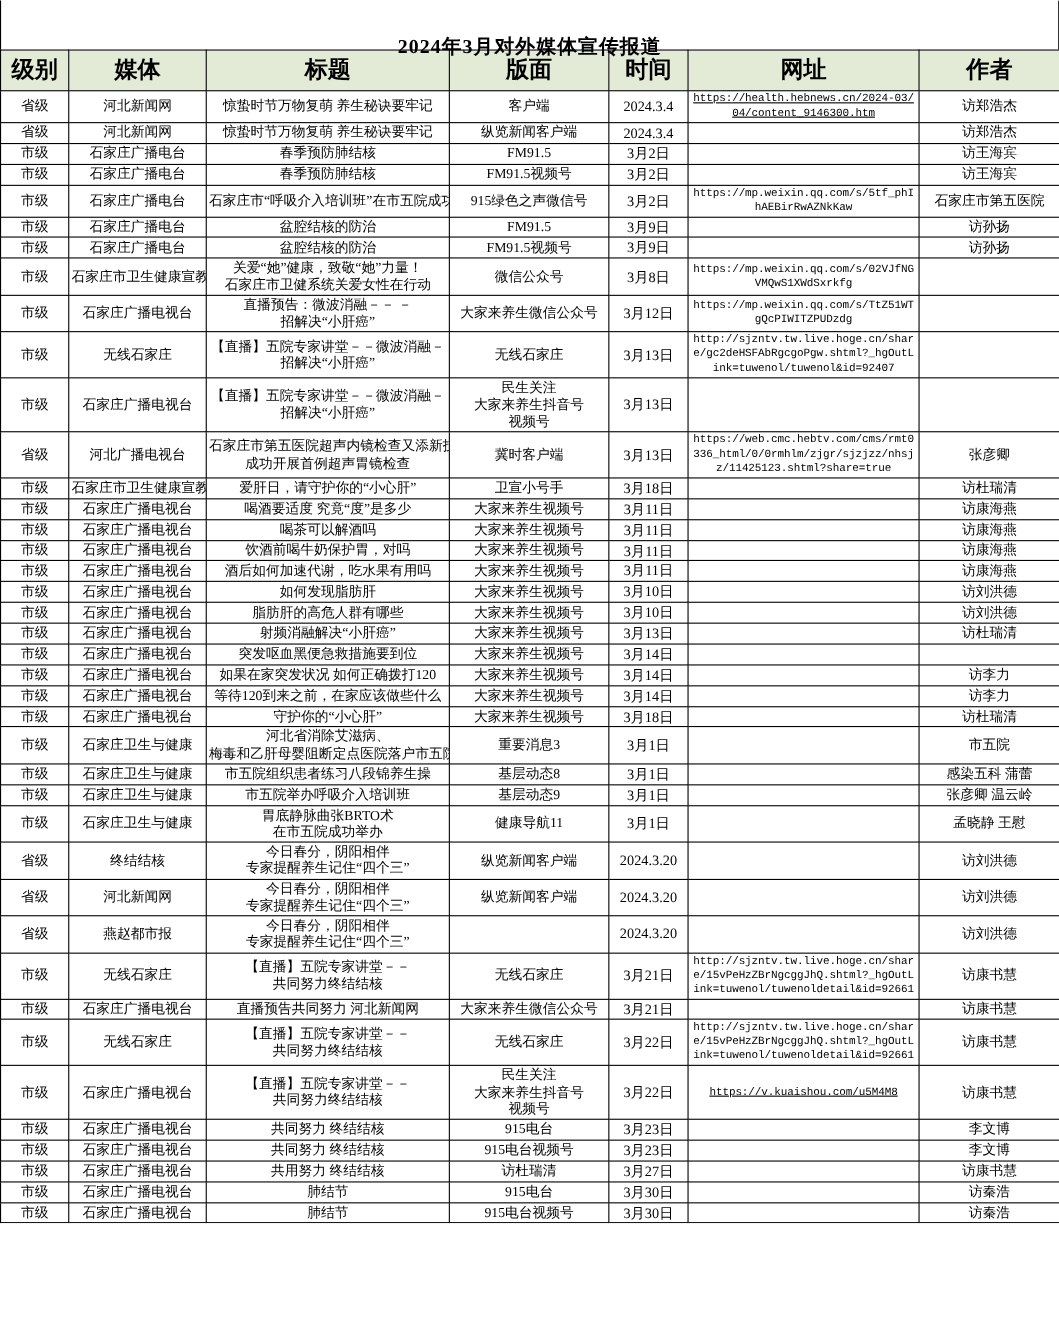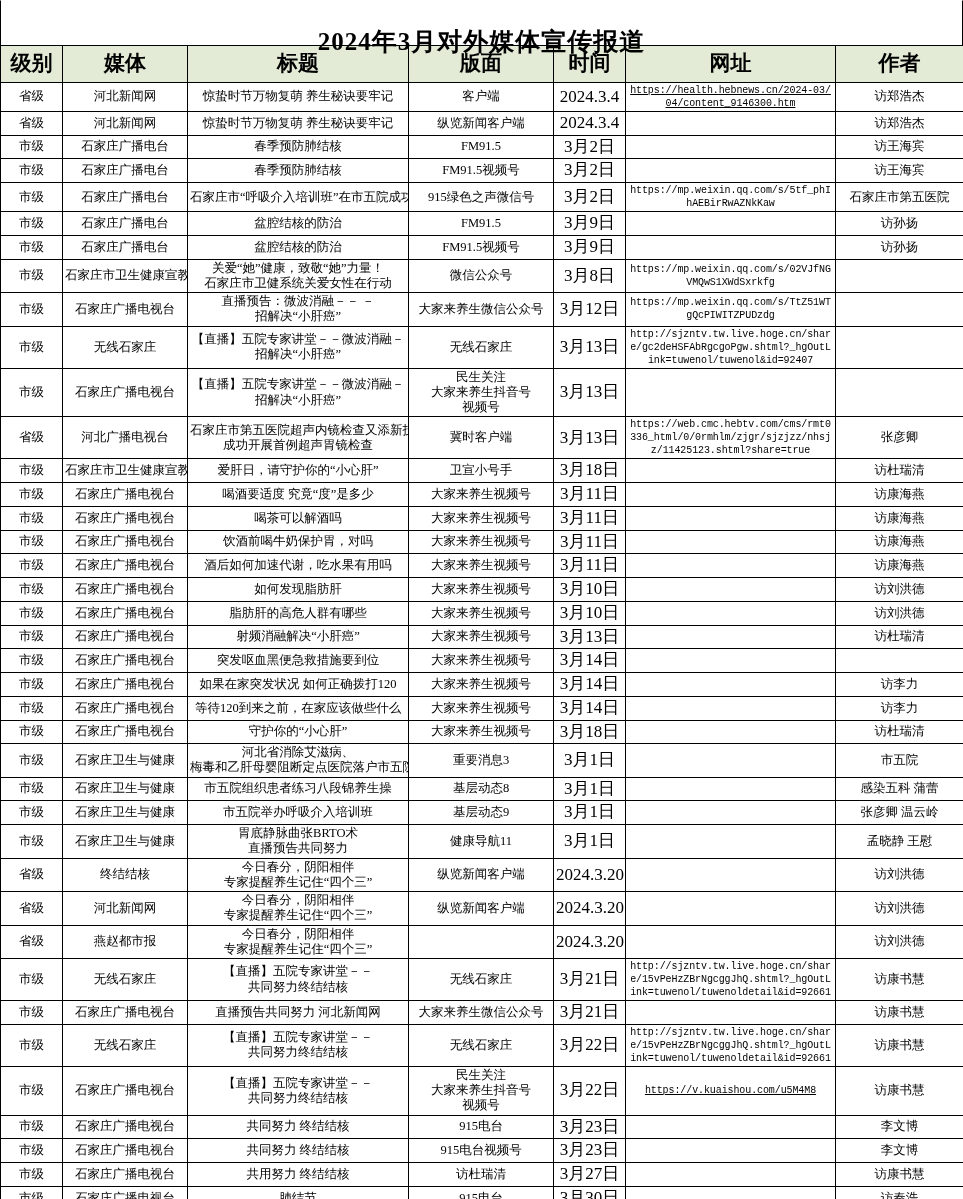--- a/index.html
+++ b/index.html
@@ -21,21 +21,21 @@
     height: 45px;
     display: flex;
     align-items: center;
     justify-content: center;
     border-left: 1px solid #000;
     border-right: 1px solid #000;
     border-top: 1px solid #ffffff;
     box-sizing: border-box;
   }
   #doc-title {
-    font-size: 25px;
+    font-size: 18px;
     font-weight: bold;
     letter-spacing: 1px;
     font-family: "Liberation Serif", "DejaVu Serif", serif;
     margin-top: 37px;
   }
   table {
     border-collapse: collapse;
     table-layout: fixed;
     width: 963px;
     font-size: 12.5px;
@@ -77,21 +77,21 @@
     letter-spacing: -0.1px;
   }
   td.url .link {
     text-decoration: underline;
   }
   td.url .nolink {
     text-decoration: none;
   }
   td.time {
     font-family: "Liberation Serif", "DejaVu Serif", serif;
-    font-size: 17px;
+    font-size: 13px;
   }
 </style>
 </head>
 <body>
 
 <div id="sheet">
 
   <div id="title-row">
     <div id="doc-title">2024年3月对外媒体宣传报道</div>
   </div>
@@ -357,21 +357,21 @@
           <td class="media">石家庄卫生与健康</td>
           <td class="ptitle">市五院举办呼吸介入培训班</td>
           <td class="page">基层动态9</td>
           <td class="time">3月1日</td>
           <td class="url"></td>
           <td class="author">张彦卿 温云岭</td>
         </tr>
         <tr>
           <td class="level">市级</td>
           <td class="media">石家庄卫生与健康</td>
-          <td class="ptitle">胃底静脉曲张BRTO术  直播预告共同努力</td>
+          <td class="ptitle">胃底静脉曲张BRTO术  在市五院成功举办</td>
           <td class="page">健康导航11</td>
           <td class="time">3月1日</td>
           <td class="url"></td>
           <td class="author">孟晓静 王慰</td>
         </tr>
         <tr>
           <td class="level">省级</td>
           <td class="media">终结结核</td>
           <td class="ptitle">今日春分，阴阳相伴  专家提醒养生记住“四个三”</td>
           <td class="page">纵览新闻客户端</td>

